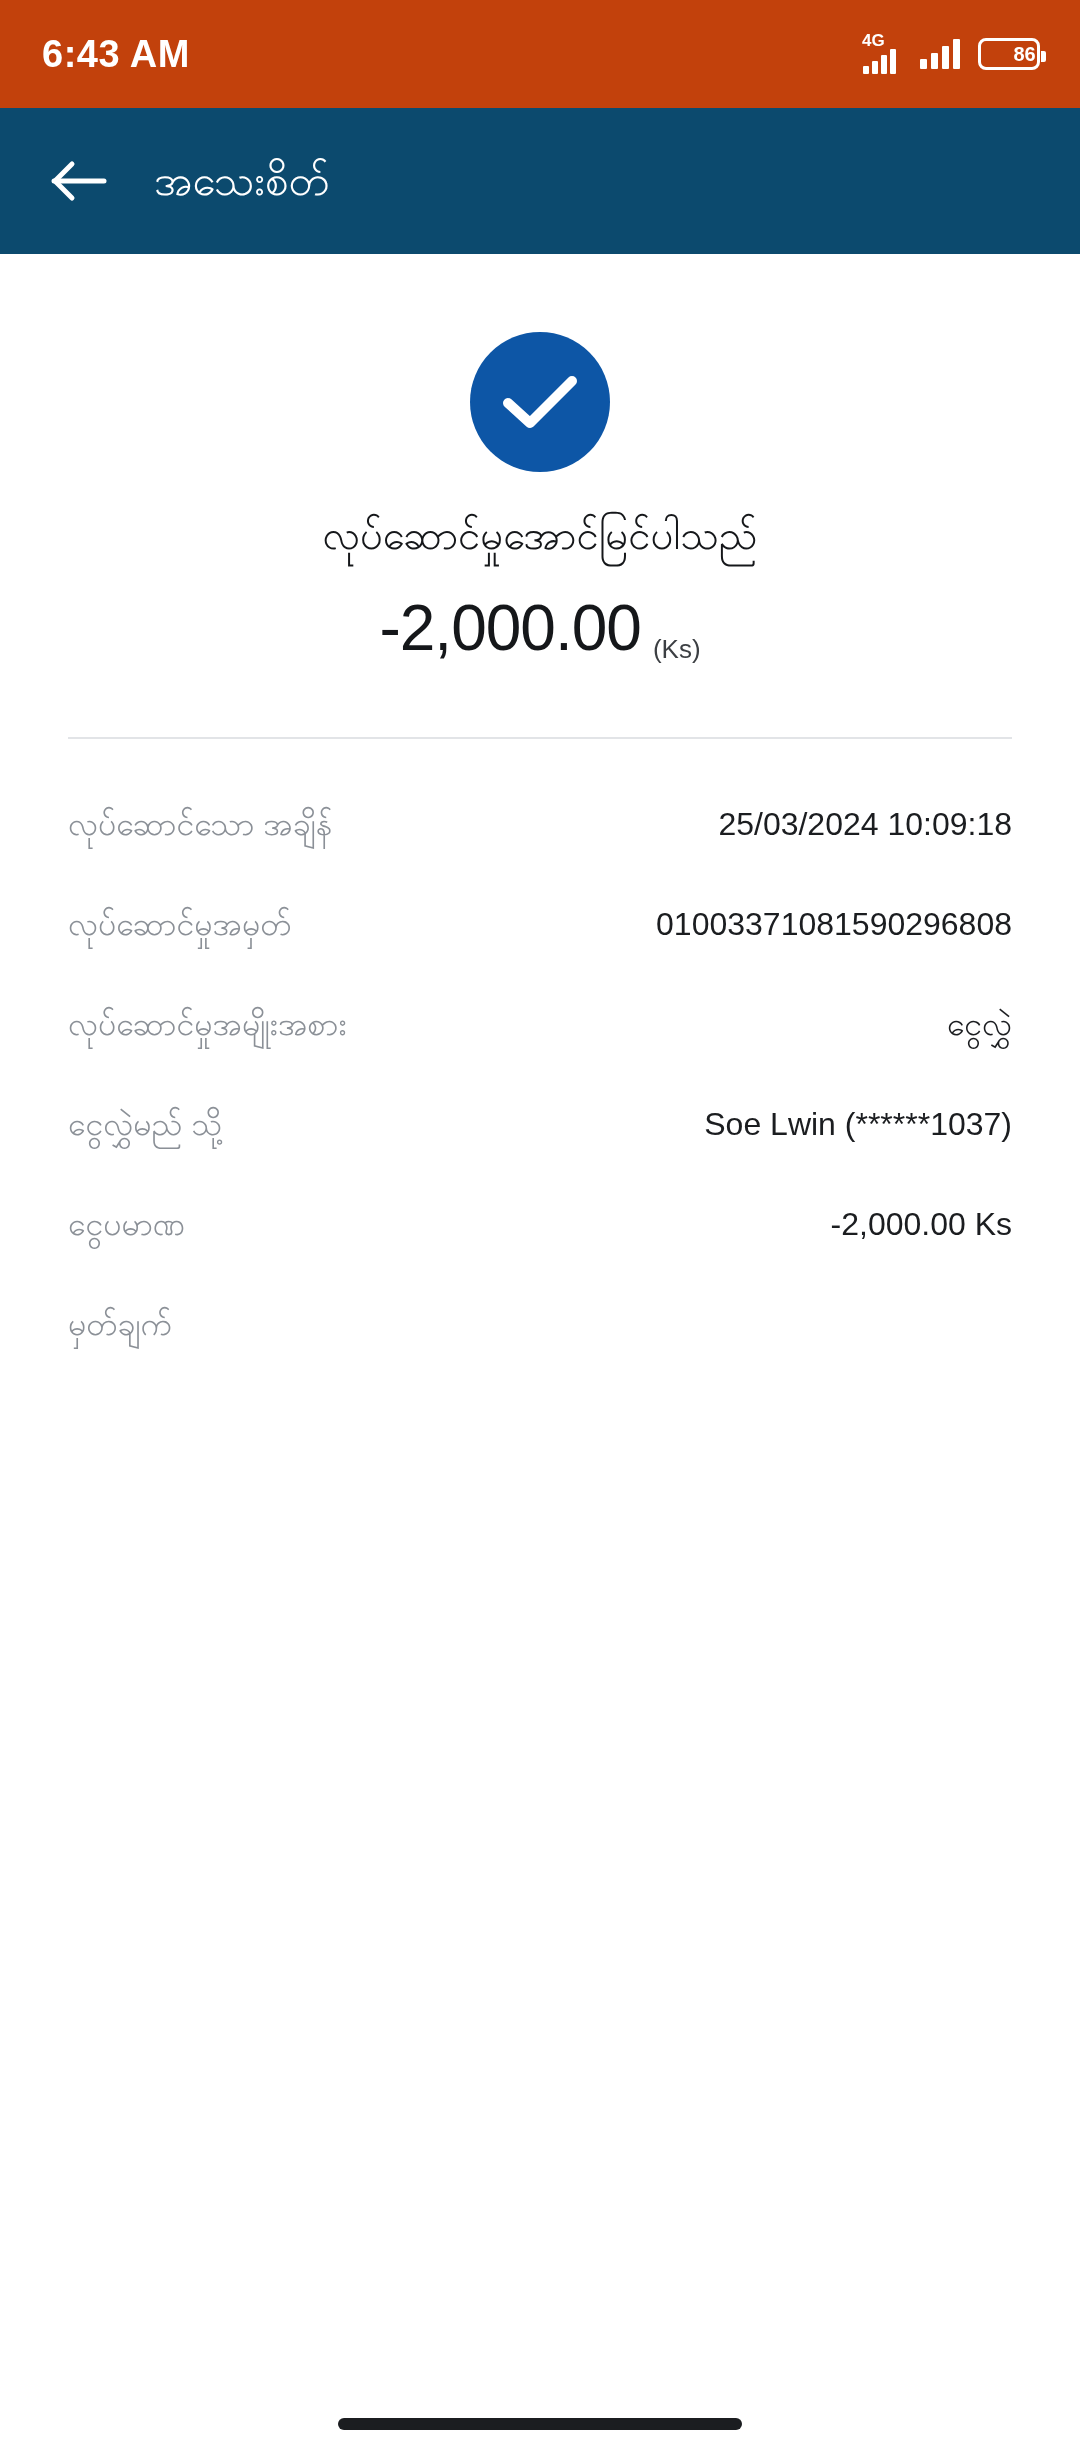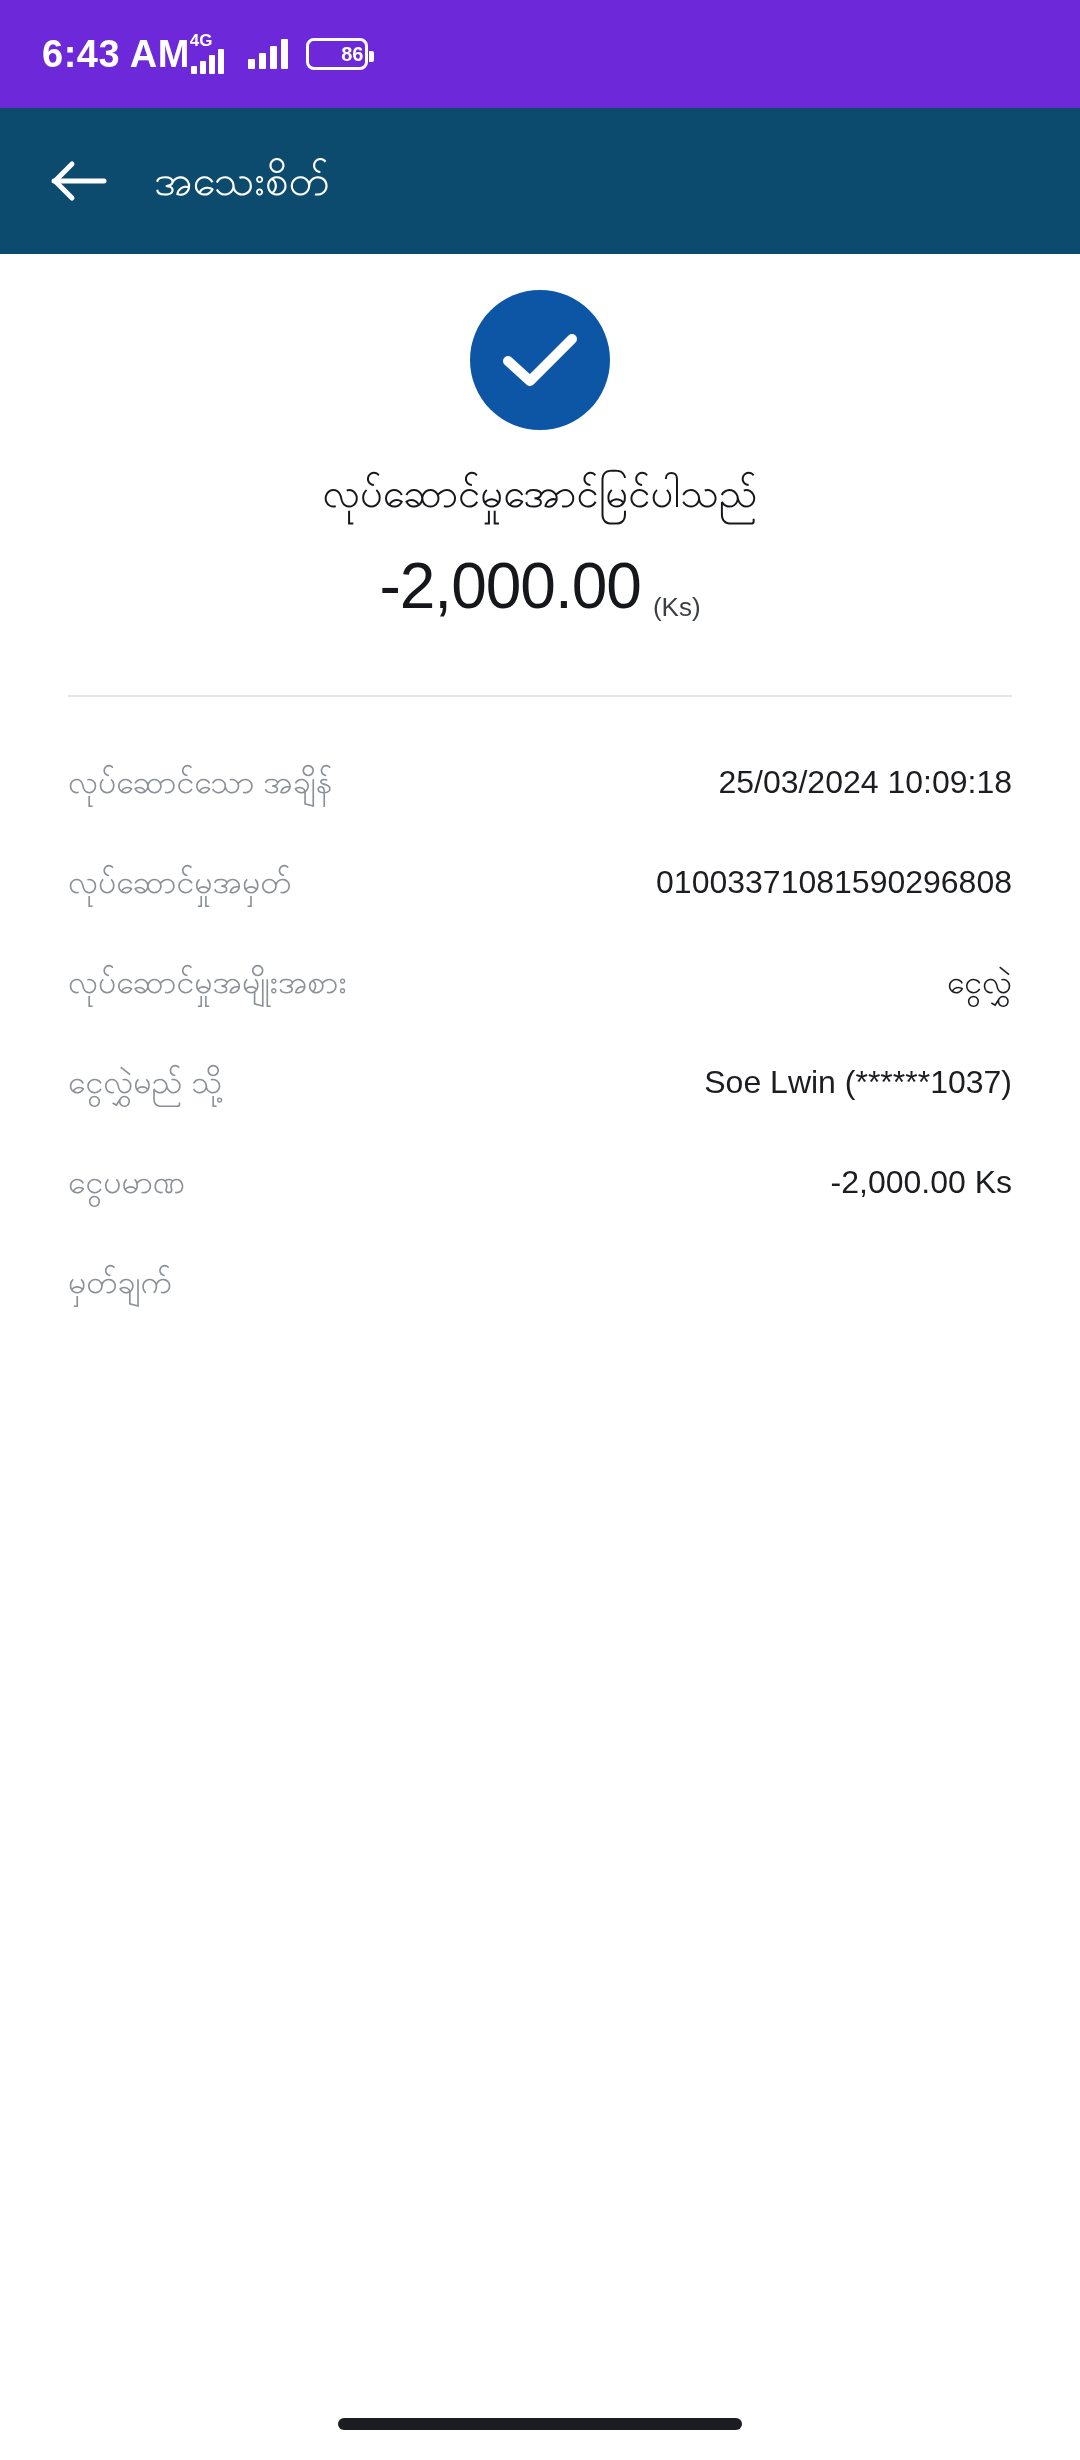--- a/index.html
+++ b/index.html
@@ -13,23 +13,24 @@
     position: relative;
     width: 1080px;
     height: 2460px;
     background: #ffffff;
     overflow: hidden;
   }
 
   
   .statusbar {
     height: 108px;
-    background: #6d28d9;
-    display: flex;
-    align-items: center;
+    background: #c2410c;
+    display: flex;
+    align-items: center;
+    justify-content: space-between;
     padding: 0 40px 0 42px;
     color: #ffffff;
   }
   .clock {
     font-size: 38px;
     font-weight: bold;
     letter-spacing: 0.5px;
   }
   .status-right {
     display: flex;
@@ -125,21 +126,21 @@
   .back-btn svg { display: block; }
   .appbar-title {
     font-size: 42px;
     margin-left: 42px;
     font-family: "Liberation Sans", "DejaVu Sans", sans-serif;
     line-height: 1.2;
   }
 
   
   .success-area {
-    padding-top: 36px;
+    padding-top: 78px;
     display: flex;
     flex-direction: column;
     align-items: center;
   }
   .check-circle {
     width: 140px;
     height: 140px;
     border-radius: 50%;
     background: #0d56a6;
     display: flex;

